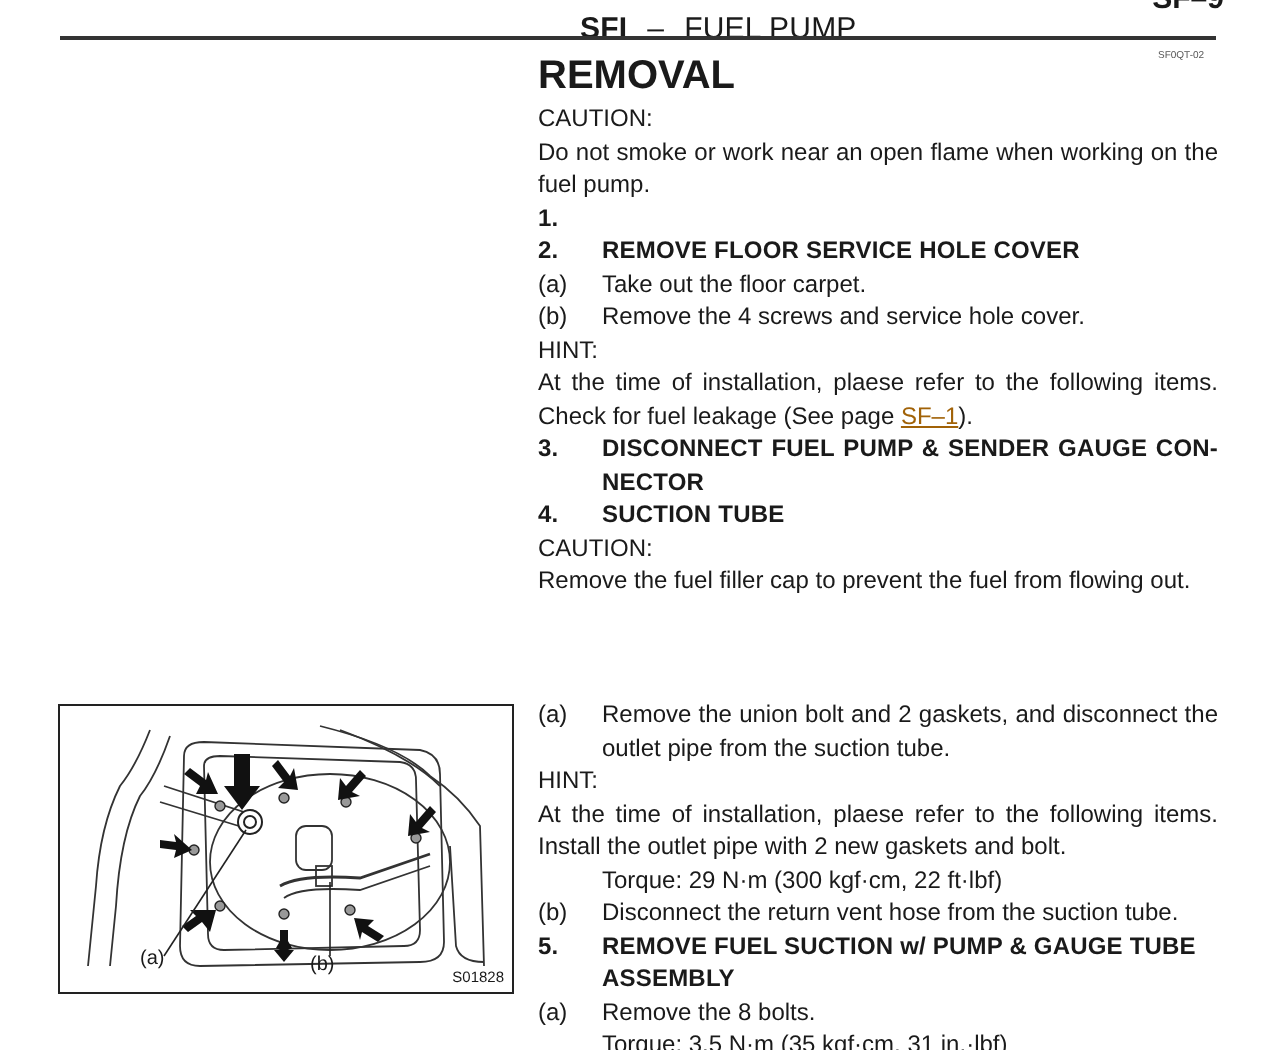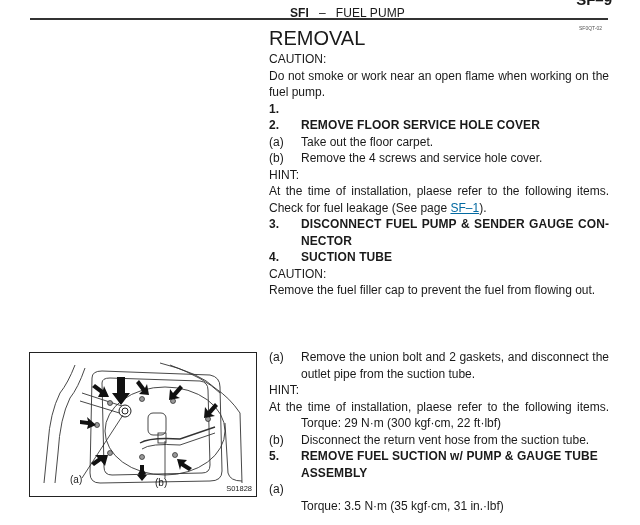--- a/index.html
+++ b/index.html
@@ -1,32 +1,32 @@
 <!DOCTYPE html>
 <html><head>
 <meta charset="utf-8">
 <style>
   html, body { margin:0; padding:0; background:#fff; }
   body { width:640px; height:525px; position:relative; overflow:hidden;
          font-family:"Liberation Sans", sans-serif; color:#1a1a1a; }
   .page-num { position:absolute; right:28px; top:-9px; font-size:15px; font-weight:bold; }
-  .header { position:absolute; left:290px; top:6px; font-size:12px; letter-spacing:0.1px; }
+  .header { position:absolute; left:290px; top:6px; font-size:15px; letter-spacing:0.1px; }
   .header .sfi { font-weight:bold; }
   .header .dash { margin:0 10px; }
   .rule { position:absolute; left:30px; top:18px; width:578px; height:1.5px; background:#333; }
   .code { position:absolute; left:579px; top:25px; font-size:5px; color:#555; }
   .content { position:absolute; left:269px; top:26px; width:340px; font-size:12px; line-height:16.5px; }
-  .title { font-size:20px; font-weight:normal; line-height:24px; margin-bottom:1px; }
+  .title { font-size:20px; font-weight:bold; line-height:24px; margin-bottom:1px; }
   .b { font-weight:normal; }
   .row { display:flex; }
   .num { width:32px; flex:none; }
   .step { font-weight:bold; letter-spacing:0.1px; }
   .just { text-align:justify; text-align-last:left; }
   .just-full { text-align:justify; text-align-last:justify; }
-  .link { color:#0369a1;text-decoration:underline; }
+  .link { color:#a16207;text-decoration:underline; }
   .indent { padding-left:32px; }
   .content2 { position:absolute; left:269px; top:349px; width:340px; font-size:12px; line-height:16.5px; }
   .fig { position:absolute; left:29px; top:352px; width:228px; height:145px; border:1.5px solid #222; box-sizing:border-box; background:#fff; }
   .fig svg { position:absolute; left:0; top:0; }
   .fig .lbl { position:absolute; font-size:10px; }
   .fig .figid { position:absolute; right:4px; bottom:3px; font-size:7.5px;margin-left:24px; }
 </style>
 </head>
 <body>
 
@@ -130,29 +130,31 @@
   <span class="figid">S01828</span>
 </div>
 
 <div class="content2">
   <div class="row">
       <span class="num">(a)</span>
       <span class="just" style="flex:1">Remove the union bolt and 2 gaskets, and disconnect the outlet pipe from the suction tube.</span>
     </div>
   <div>HINT:</div>
   <div class="just-full">At the time of installation, plaese refer to the following items.</div>
+  <div>Install the outlet pipe with 2 new gaskets and bolt.</div>
   <div class="indent b">Torque: 29 N·m (300 kgf·cm, 22 ft·lbf)</div>
   <div class="row">
       <span class="num">(b)</span>
       <span>Disconnect the return vent hose from the suction tube.</span>
     </div>
   <div class="row">
       <span class="num step">5.</span>
       <span class="step" style="flex:1">
         <span style="display:block">REMOVE FUEL SUCTION w/ PUMP &amp; GAUGE TUBE</span>
         <span style="display:block">ASSEMBLY</span>
       </span>
     </div>
   <div class="row">
       <span class="num">(a)</span>
+      <span>Remove the 8 bolts.</span>
     </div>
   <div class="indent b">Torque: 3.5 N·m (35 kgf·cm, 31 in.·lbf)</div>
 </div>
 
 </body></html>

